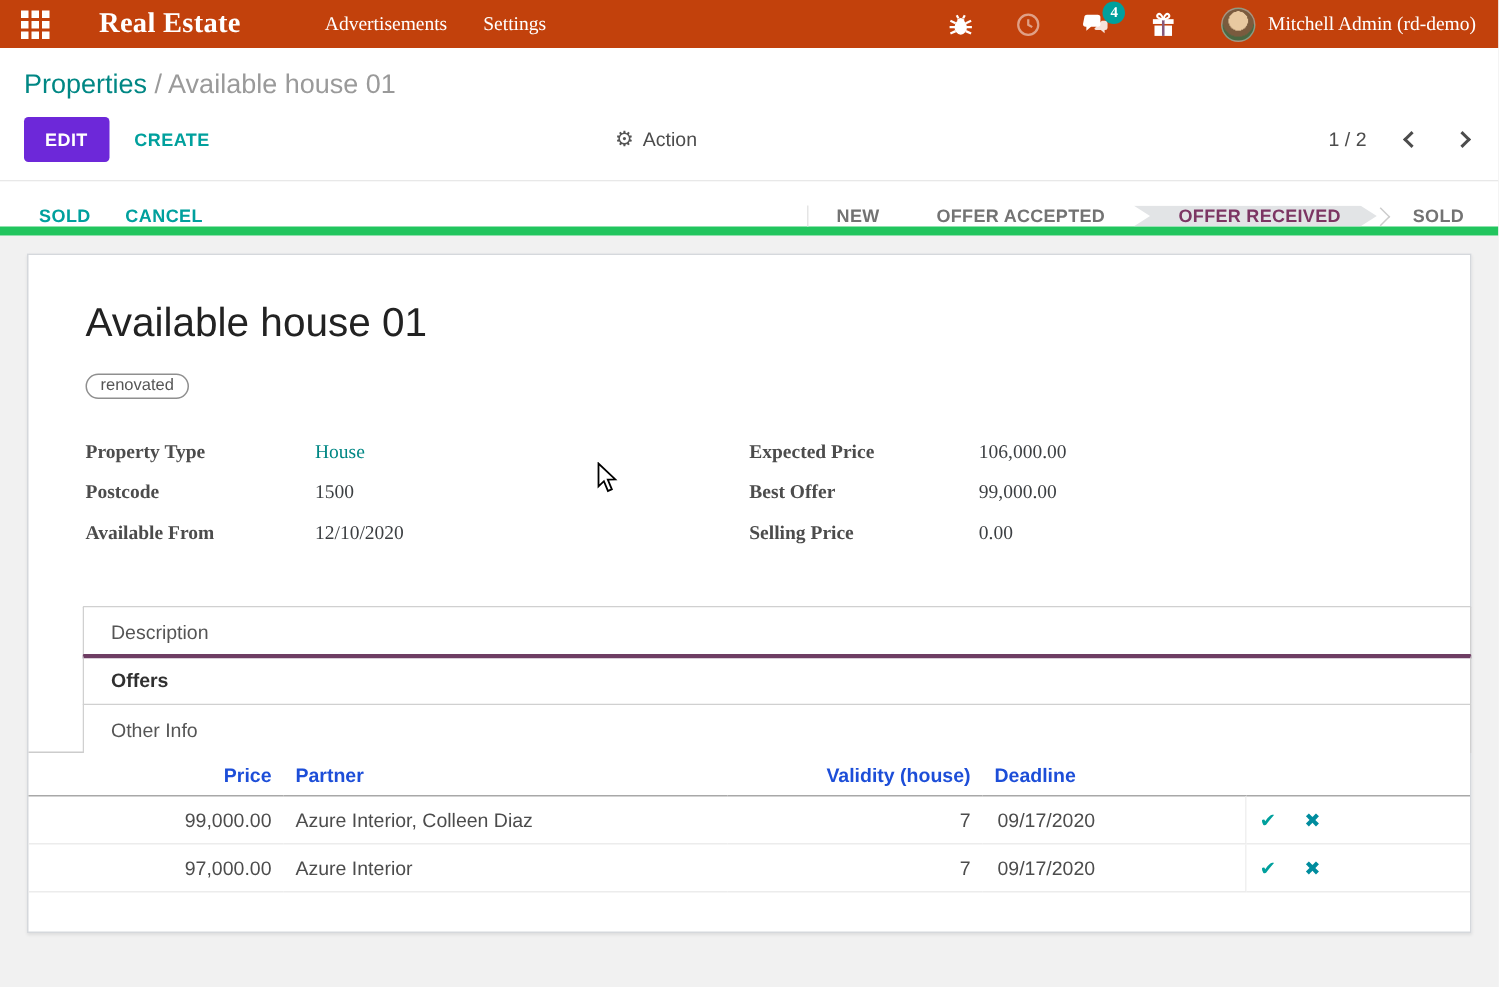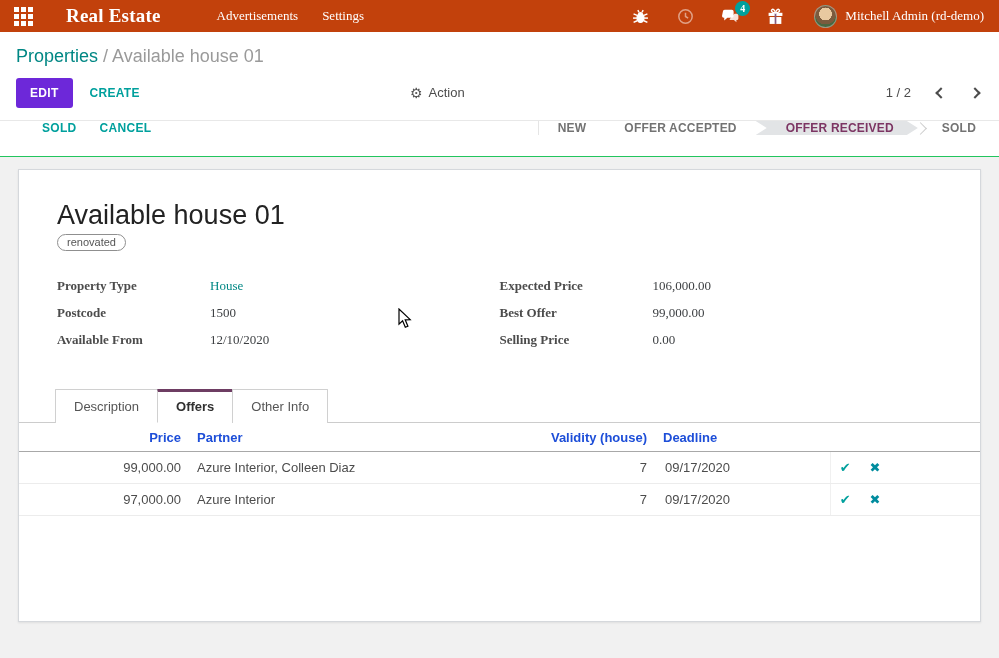--- a/index.html
+++ b/index.html
@@ -31,46 +31,46 @@
   .btn-edit { background:#6d28d9; color:#fff; border:none; font-size:12px; font-weight:700; letter-spacing:.3px; padding:8px 14px; border-radius:3px; cursor:pointer; font-family:inherit; }
   .btn-create { background:none; border:none; color:#00A09D; font-size:12px; font-weight:700; letter-spacing:.3px; margin-left:17px; cursor:pointer; font-family:inherit; }
   .action-menu { position:absolute; left:410px; display:flex; align-items:center; gap:6px; color:#4c4c4c; font-size:13px; cursor:pointer; }
   .gear { font-size:14px; color:#555; }
   .pager { margin-left:auto; display:flex; align-items:center; gap:26px; color:#4c4c4c; font-size:13px; }
   .pager-arrow { width:8px; height:8px; border-top:2px solid #4c4c4c; border-right:2px solid #4c4c4c; cursor:pointer; }
   .arrow-prev { transform:rotate(-135deg); }
   .arrow-next { transform:rotate(45deg); }
 
   
-  .statusbar { height:36px; background:#fff; border-bottom:1px solid #22c55e; display:flex; align-items:flex-start;padding-left:16px; }
+  .statusbar { height:36px; background:#fff; border-bottom:6px solid #22c55e; display:flex; align-items:flex-end; }
   .status-buttons { display:flex; align-items:center; padding-left:26px; gap:23px; flex:1; }
   .status-btn { background:none; border:none; color:#00A09D; font-size:12px; font-weight:700; letter-spacing:.3px; cursor:pointer; font-family:inherit; }
   .pipeline { display:flex; align-items:stretch; border-left:1px solid #e5e5e5; padding-right:4px; }
   .step { display:flex; align-items:center; font-size:12px; font-weight:700; letter-spacing:.2px; color:#737373; padding:0 19px; cursor:pointer; white-space:nowrap; }
   .step.active { background:#e2e4e6; color:#7c3563; padding:0 24px 0 30px;
     clip-path: polygon(0 0, calc(100% - 11px) 0, 100% 50%, calc(100% - 11px) 100%, 0 100%, 11px 50%); }
   .chev-sep { align-self:center; width:9px; height:9px; border-top:1px solid #ccc; border-right:1px solid #ccc; transform:rotate(45deg); margin:0 -2px; }
 
   
   .content { padding:12px 18px 0 18px; }
   .sheet { background:#fff; border:1px solid #d5d8dc; box-shadow:0 1px 2px rgba(0,0,0,.08); height:453px; padding:24px 38px 0 38px; position:relative; }
   .sheet-title { font-size:27px; font-weight:400; color:#222; margin-top:6px; }
-  .tag-row { margin-top:1px; }
+  .tag-row { margin-top:16px; }
   .tag { display:inline-block; font-size:11px; color:#555; border:1px solid #8f8f8f; border-radius:10px; padding:1px 9px 2px 9px; }
 
   .fields { display:flex; margin-top:27px; }
   .fcol { width:50%;font-family:Liberation Serif, serif; }
   .frow { display:flex; margin-bottom:11px; font-size:13px; }
   .flabel { width:153px; font-weight:700; color:#4c4c4c; }
   .fvalue { color:#3c3f42; }
   .fvalue.link { color:#008784; cursor:pointer; }
 
   
   .notebook { margin:30px -38px 0 -38px; }
-  .tabbar { padding-left:36px; border-bottom:1px solid #ccc; display:flex; }
+  .tabbar { padding-left:36px; border-bottom:1px solid #ccc; display:flex;flex-direction:column; }
   .tab { font-size:13px; color:#555; background:#fff; border:1px solid #d0d0d0; border-bottom:none; padding:9px 18px 8px 18px; margin-bottom:-1px; margin-right:-1px; cursor:pointer; border-radius:1px 1px 0 0; }
   .tab.active { color:#303030; font-weight:700; border-top:3px solid #6e3d63; padding-top:7px; border-bottom:1px solid #fff; }
 
   
   table.offers { width:100%; border-collapse:collapse; font-size:13px; color:#4c4c4c; }
   table.offers thead th { font-weight:700; color:#1d4ed8; padding:7px 8px 6px 8px; text-align:left; border-bottom:1px solid #a8a8a8; white-space:nowrap; }
   table.offers th.num, table.offers td.num { text-align:right; }
   table.offers td { padding:8px 8px; border-bottom:1px solid #ececec; cursor:pointer; }
   table.offers td.pad-l { padding-left:10px; }
   table.offers td.btn-cell { text-align:center; padding:6px 2px; }

